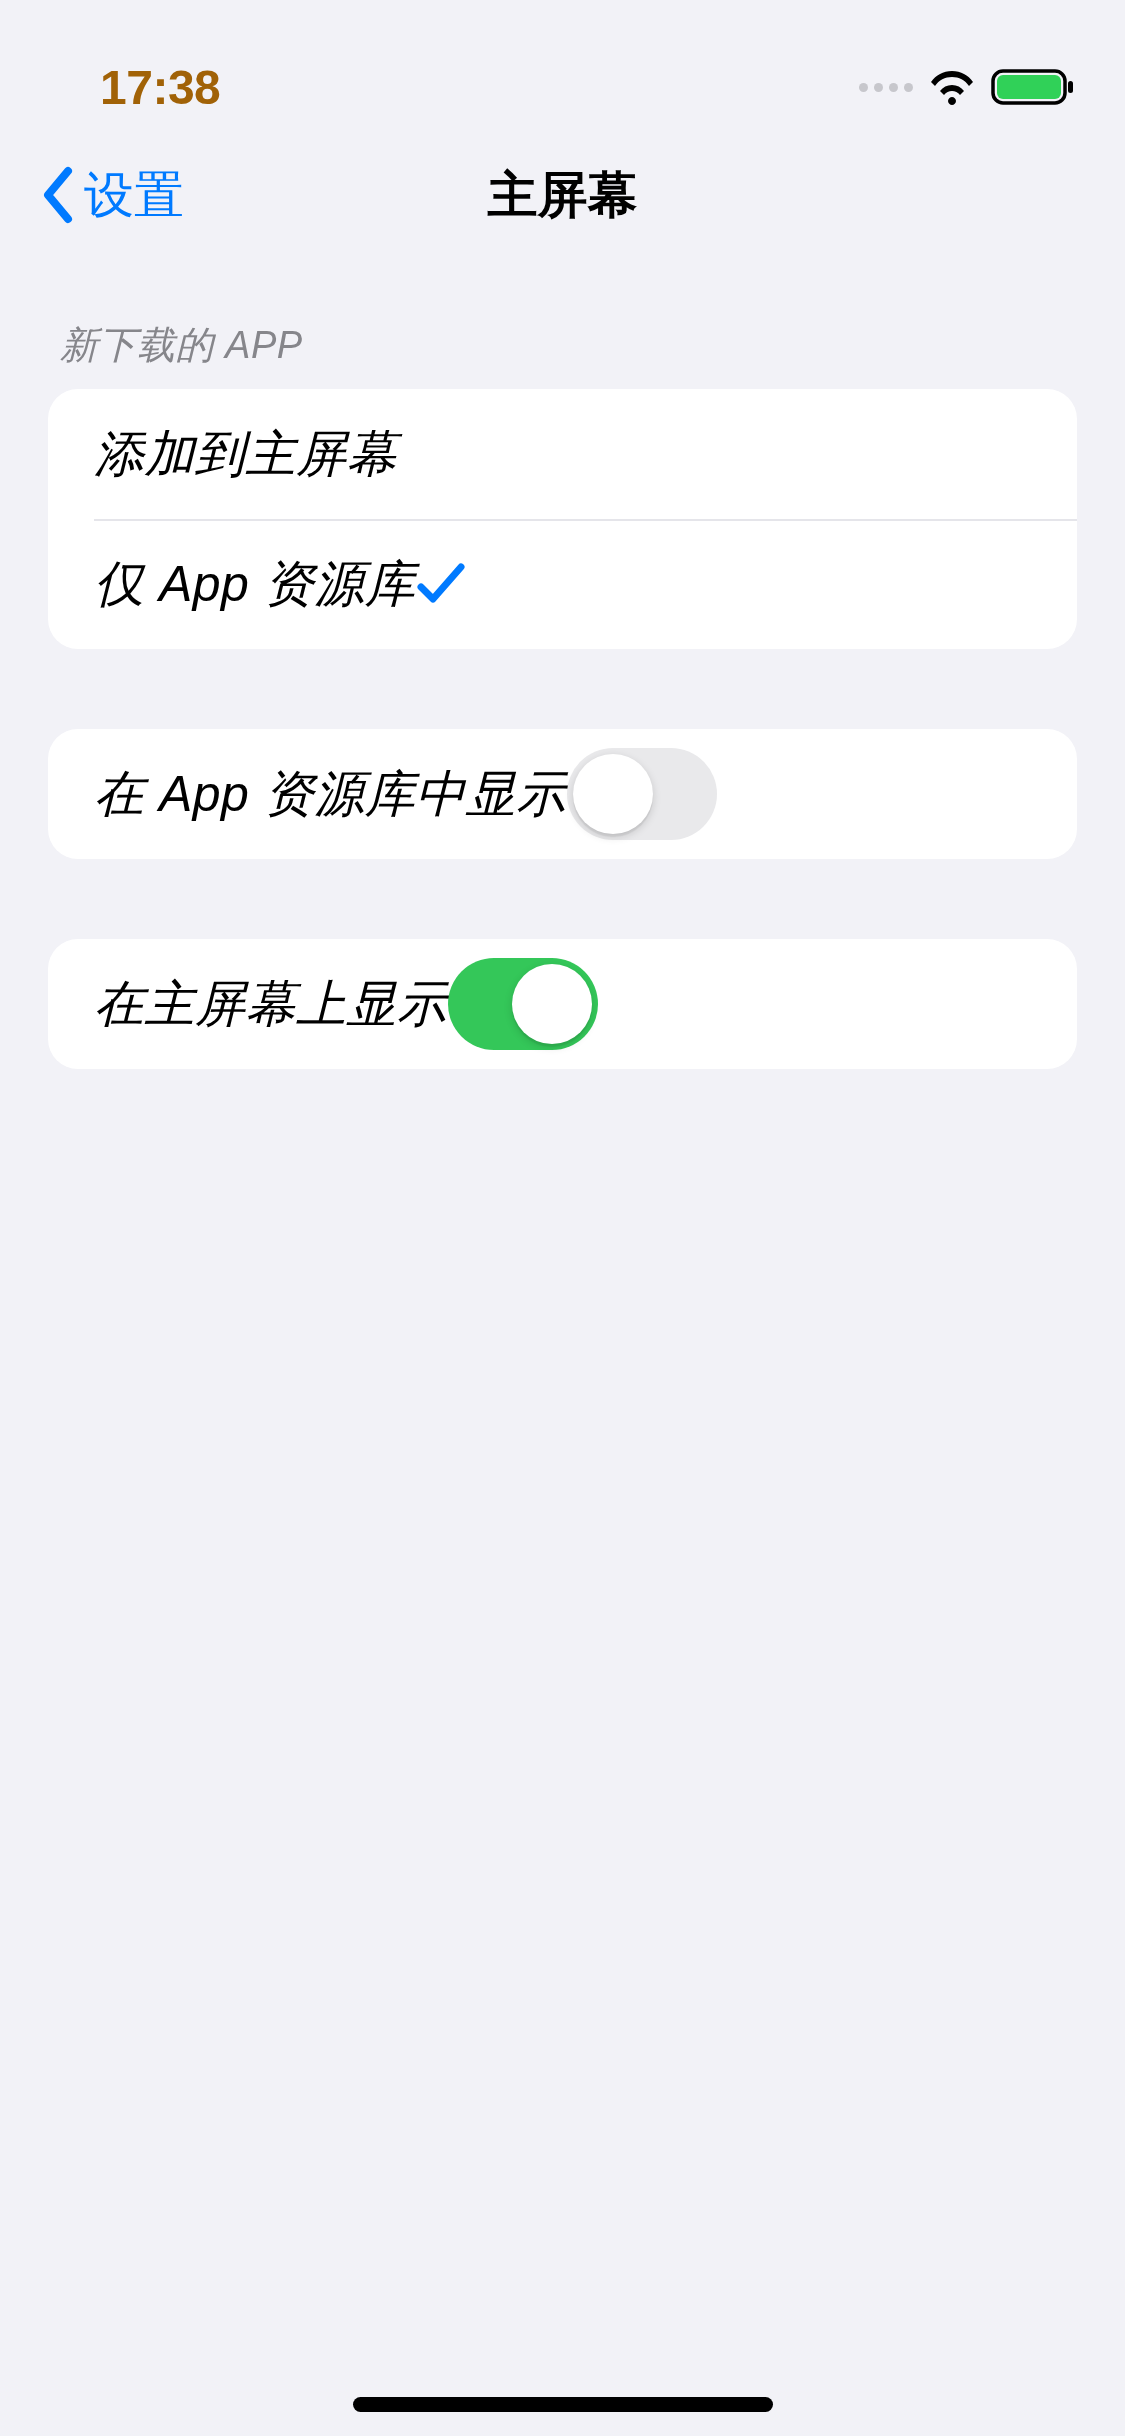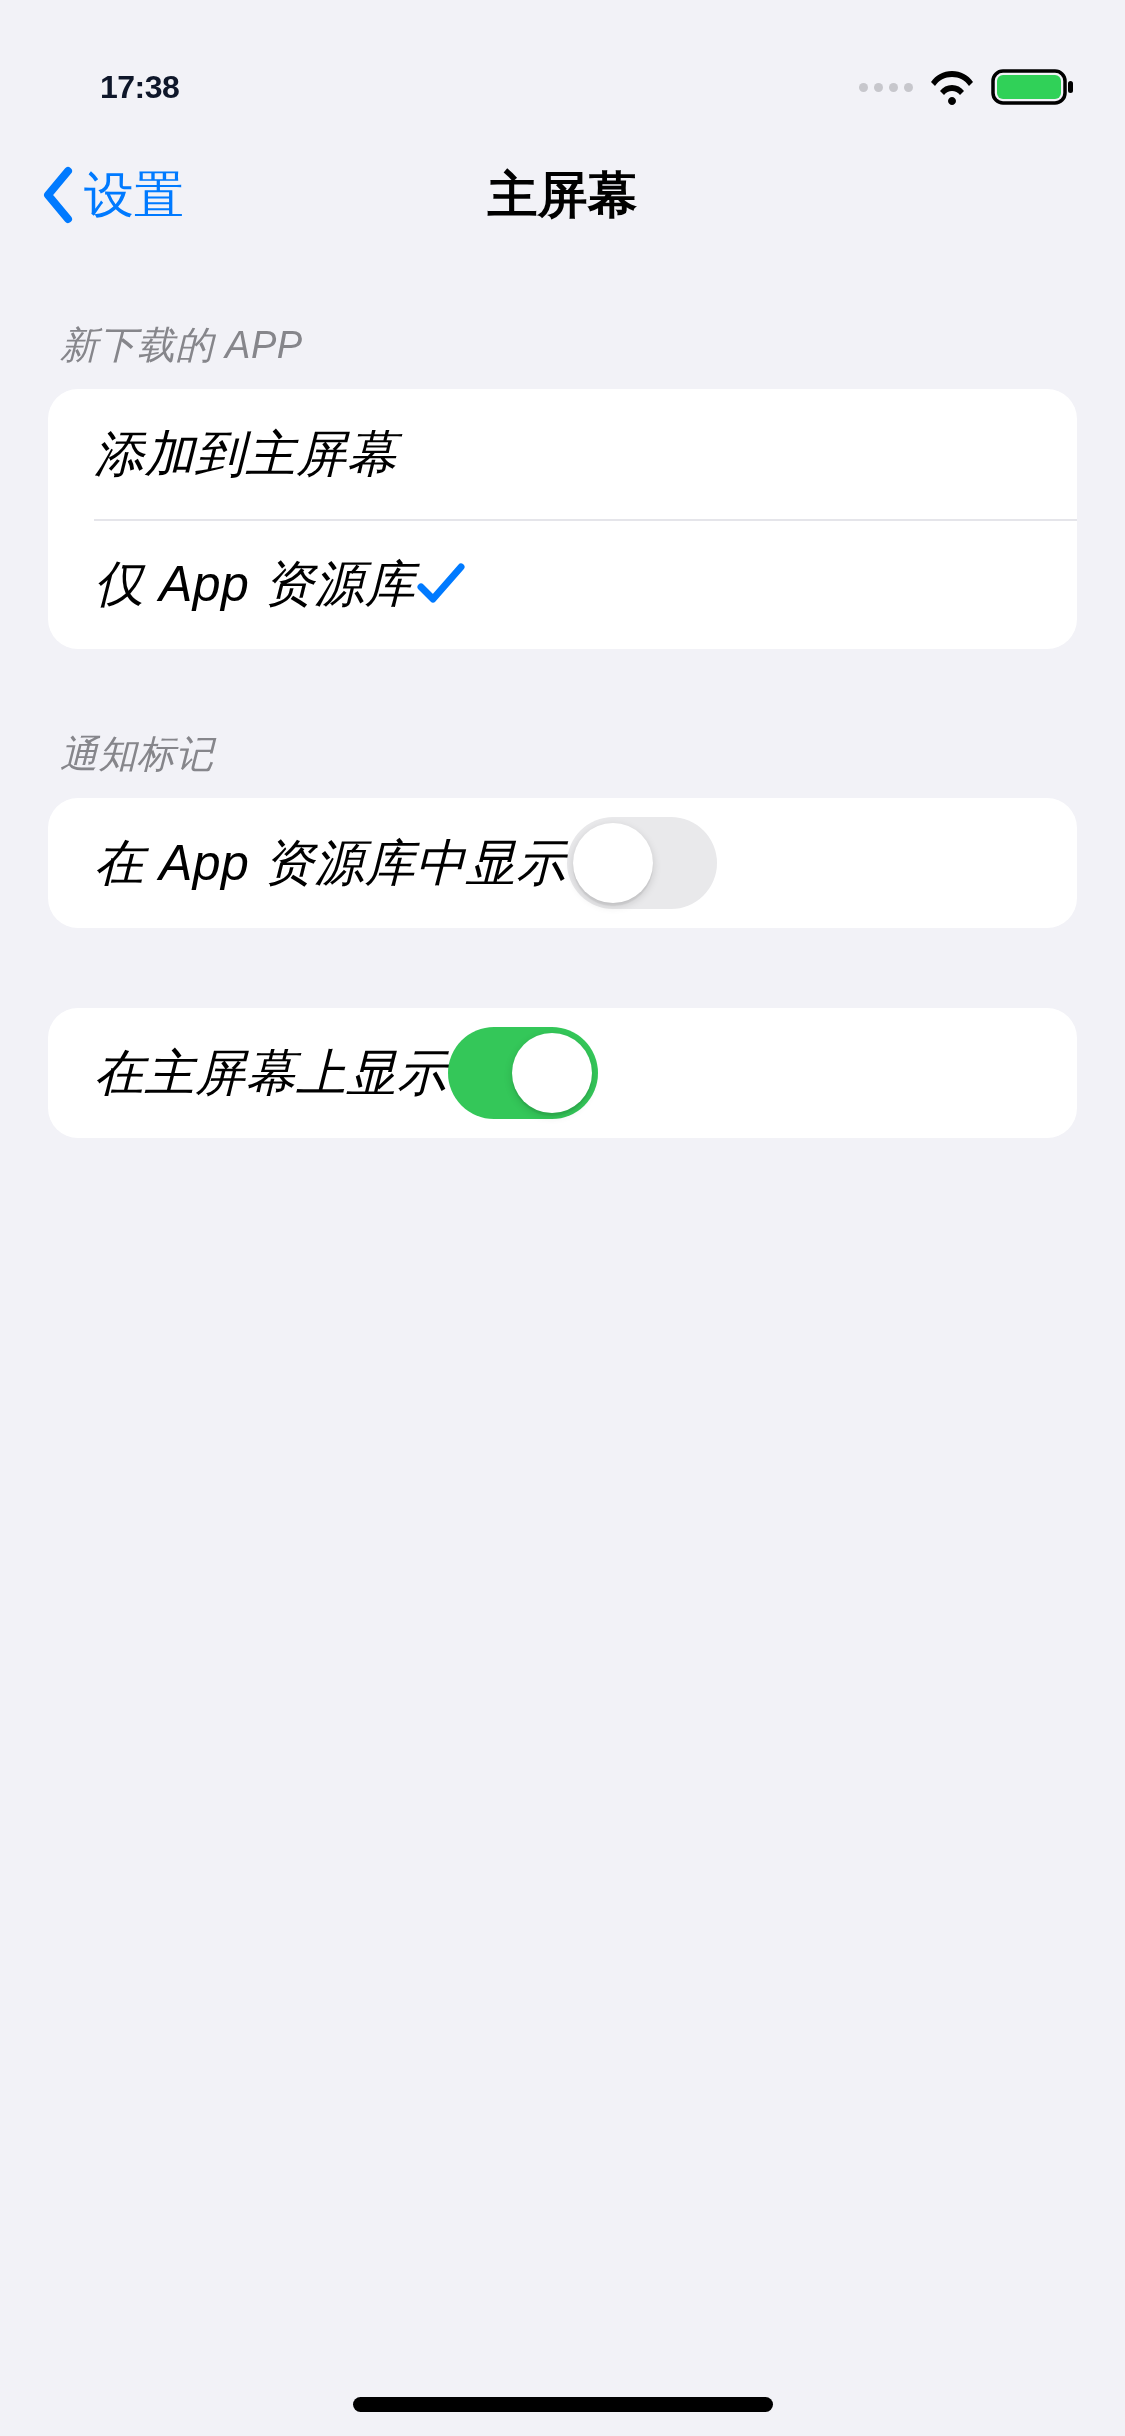--- a/index.html
+++ b/index.html
@@ -19,24 +19,24 @@
 
     
     .status-bar {
       display: flex;
       justify-content: space-between;
       align-items: center;
       padding: 44px 50px 0 100px;
       height: 130px;
     }
     .status-time {
-      font-size: 32px;
+      font-size: 48px;
       font-weight: 600;
       letter-spacing: -0.5px;
-      color: #0f172a;
+      color: #a16207;
     }
     .status-right {
       display: flex;
       align-items: center;
       gap: 14px;
     }
     .signal-dots {
       display: flex;
       gap: 6px;
       align-items: center;
@@ -225,21 +225,20 @@
         <span class="checkmark">
           <svg width="52" height="50" viewBox="0 0 52 50">
             <polyline points="6,28 18,40 46,8" fill="none" stroke="#007aff" stroke-width="7" stroke-linecap="round" stroke-linejoin="round"></polyline>
           </svg>
         </span>
       </div>
     </div>
   </div>
 
   <div class="section">
-    <div class="section-header">通知标记</div>
     <div class="list">
       <div class="row">
         <span class="row-label">在 App 资源库中显示</span>
         <div class="switch off">
           <div class="switch-knob"></div>
         </div>
       </div>
     </div>
   </div>
 

